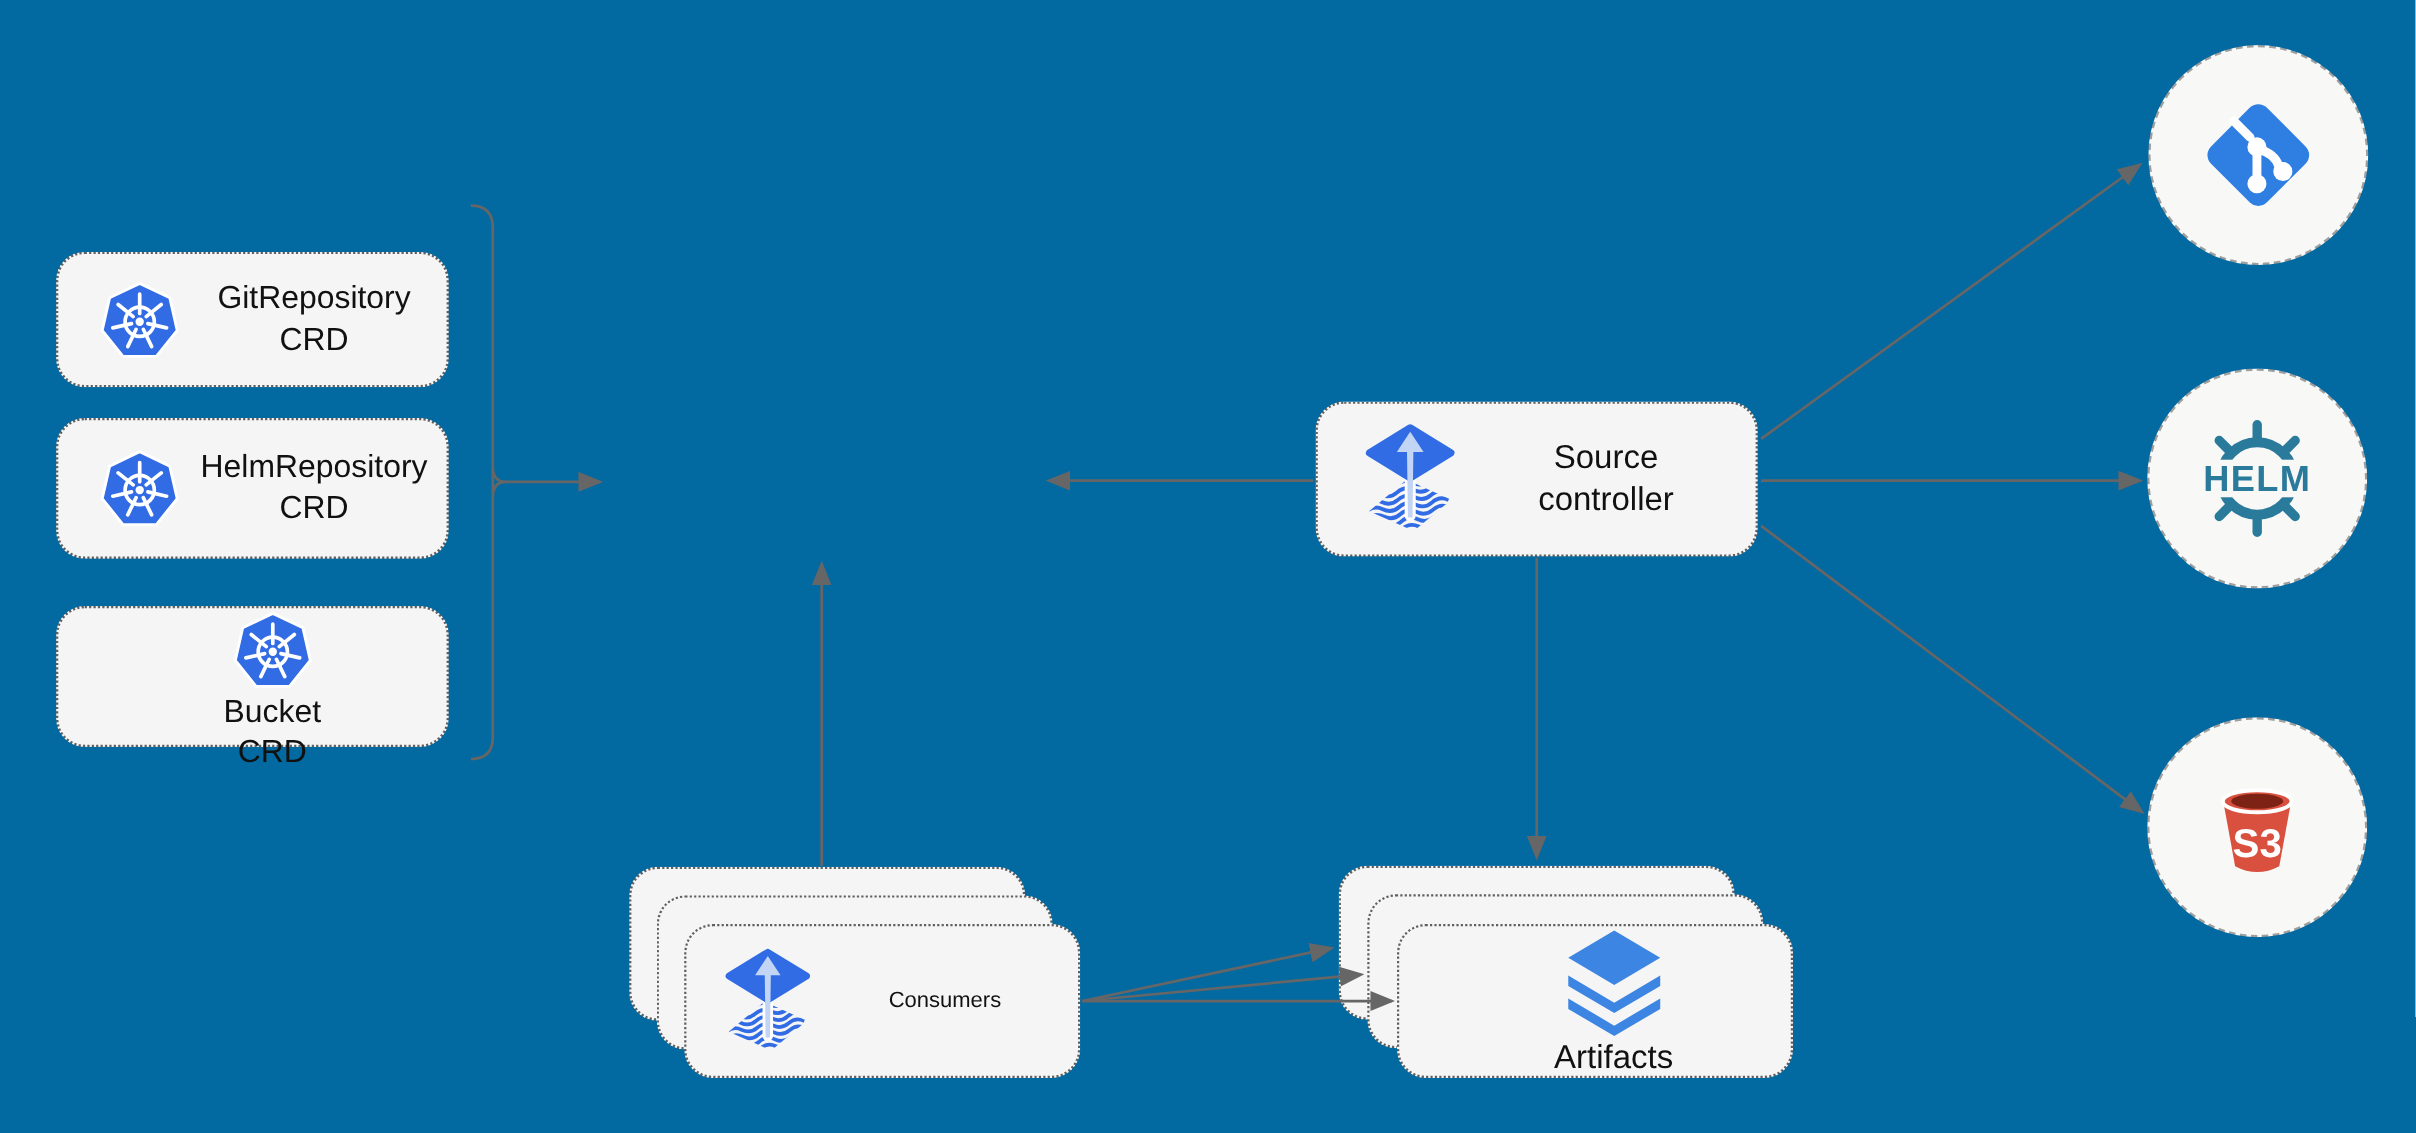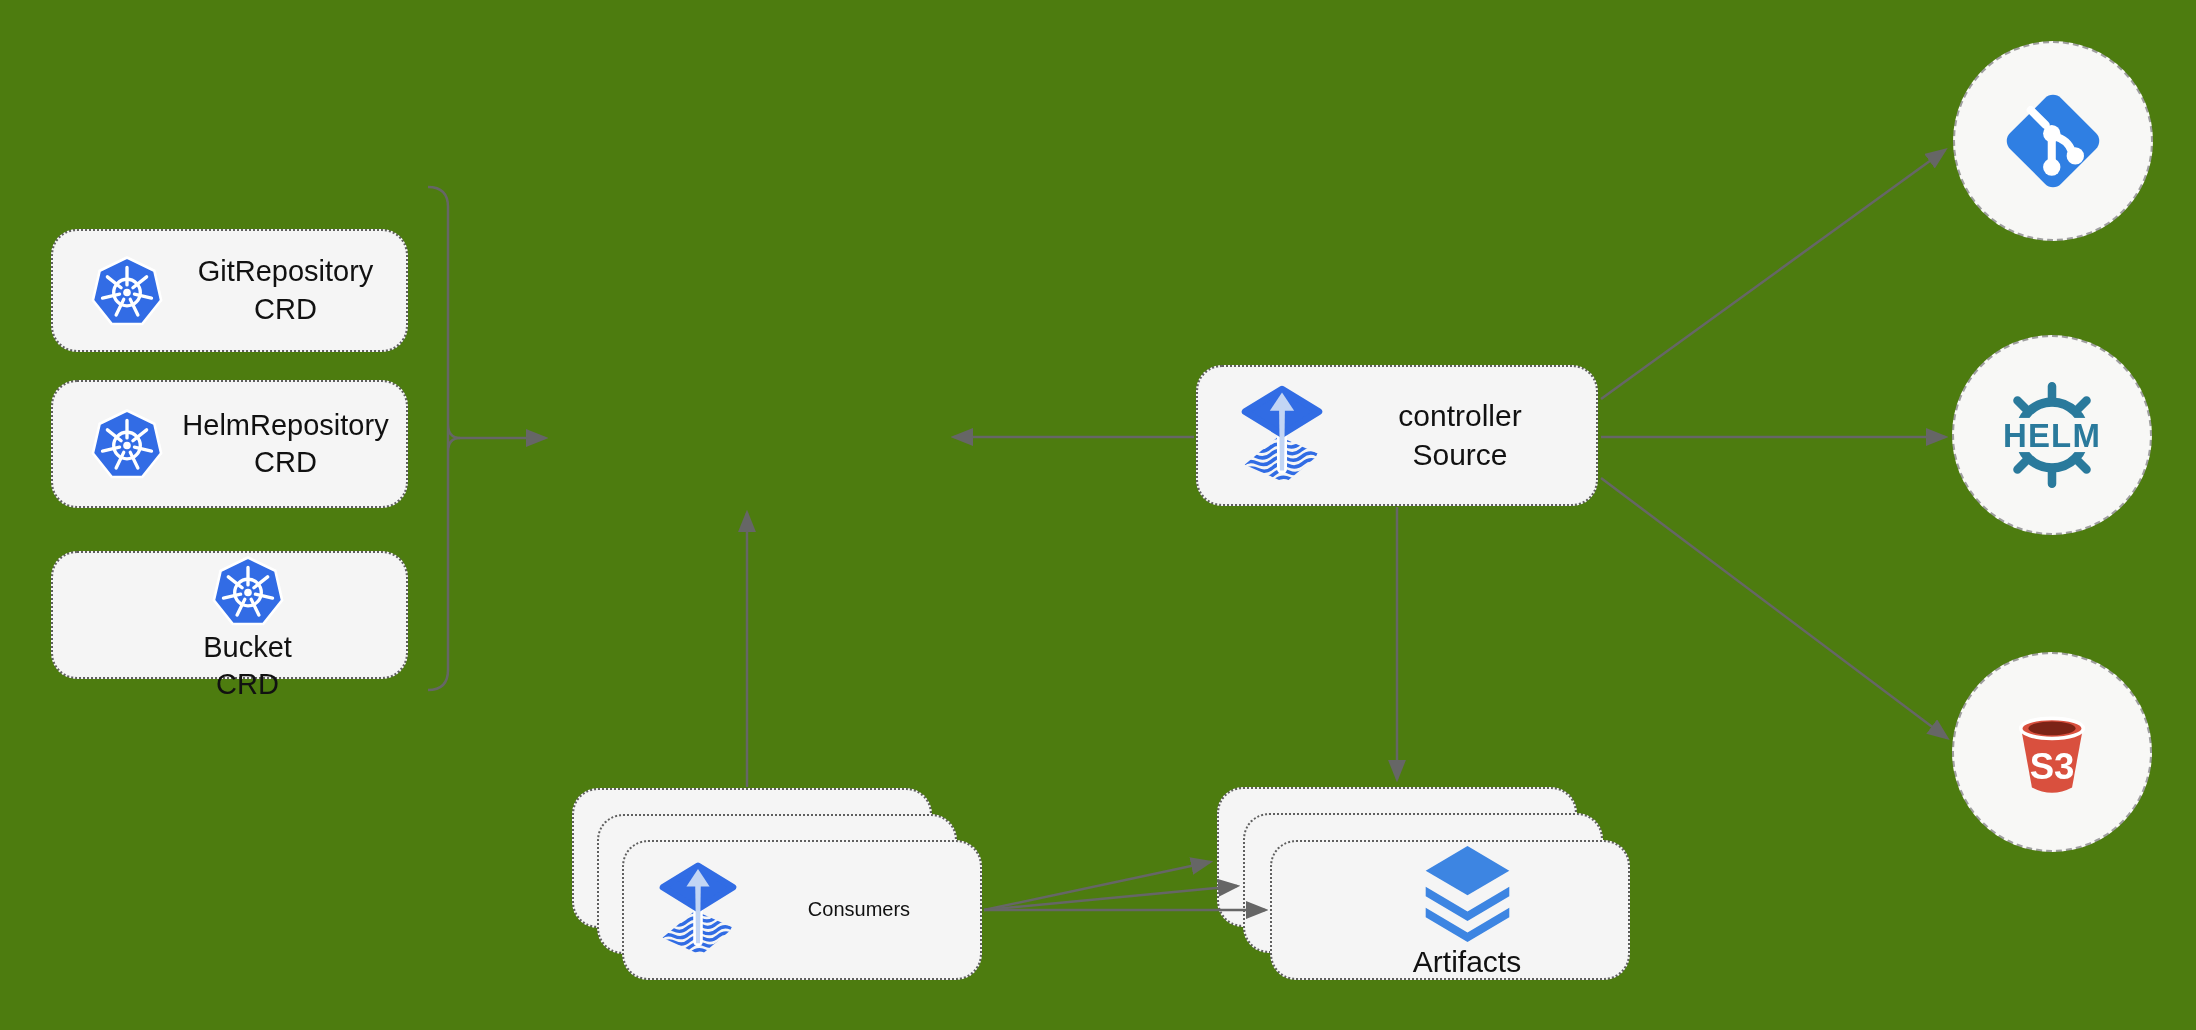--- a/index.html
+++ b/index.html
@@ -1,17 +1,17 @@
 <!DOCTYPE html>
 <html style="--kubernetes-blue: #326ce5; --flux-blue: #316ce4; --flux-arrow: #c2d5f4; --git-blue: #2f7fe3; --helm-teal: #2a7a9c; --s3-red: #d9503e; --s3-dark: #7c2316; --layers-blue: #3d85e2; --arrow-gray: #666666; --box-bg: #f5f5f5; --box-border: #5f5f5f; --circle-bg: #f8f8f6; --circle-border: #9f9f9f; --text: #111111;"><head>
 <meta charset="utf-8">
 <style>
   html,body{margin:0;padding:0;background:#fff;}
   .canvas{
-    position:relative;width:2196px;height:1030px;background:#4d7c0f;
+    position:relative;width:2196px;height:1030px;background:#0369a1;
     font-family:"Liberation Sans",sans-serif;color:var(--text,#111);
     overflow:hidden;
   }
   
   .box{
     position:absolute;box-sizing:border-box;
     background:var(--box-bg);border:2px dotted var(--box-border);
     border-radius:26px;display:flex;align-items:center;z-index:3;
   }
   .stackcard{
@@ -149,22 +149,22 @@
       <span class="ln">CRD</span>
     </div>
   </div>
 
 
   <div class="box" style="left:1196px;top:365px;width:402px;height:141px;padding-left:42px;">
     <svg class="icon" width="84" height="104">
         <use href="#ic-flux"></use>
       </svg>
     <div class="lbl" style="font-size:30px;">
+      <span class="ln">Source</span>
       <span class="ln">controller</span>
-      <span class="ln">Source</span>
     </div>
   </div>
 
   <div class="stackcard" style="left:572px;top:788px;width:360px;height:140px;"></div>
   <div class="stackcard" style="left:597px;top:814px;width:360px;height:140px;"></div>
   <div class="box" style="left:622px;top:840px;width:360px;height:140px;padding-left:34px;z-index:4;">
     <svg class="icon" width="80" height="99">
         <use href="#ic-flux"></use>
       </svg>
     <div class="lbl" style="font-size:20px;">Consumers</div>

